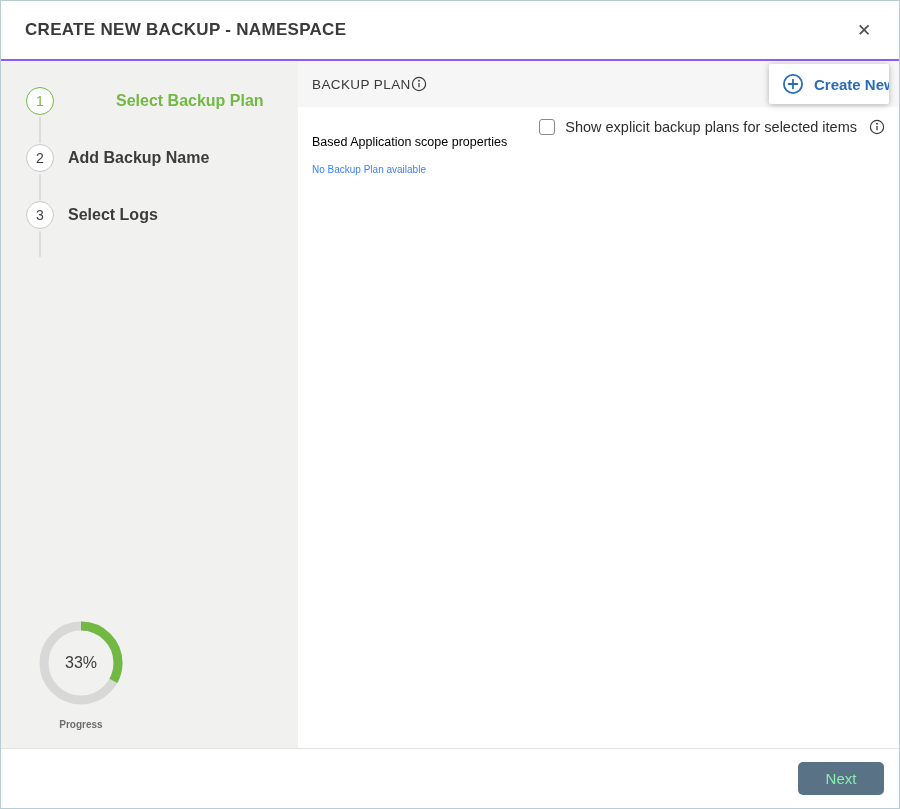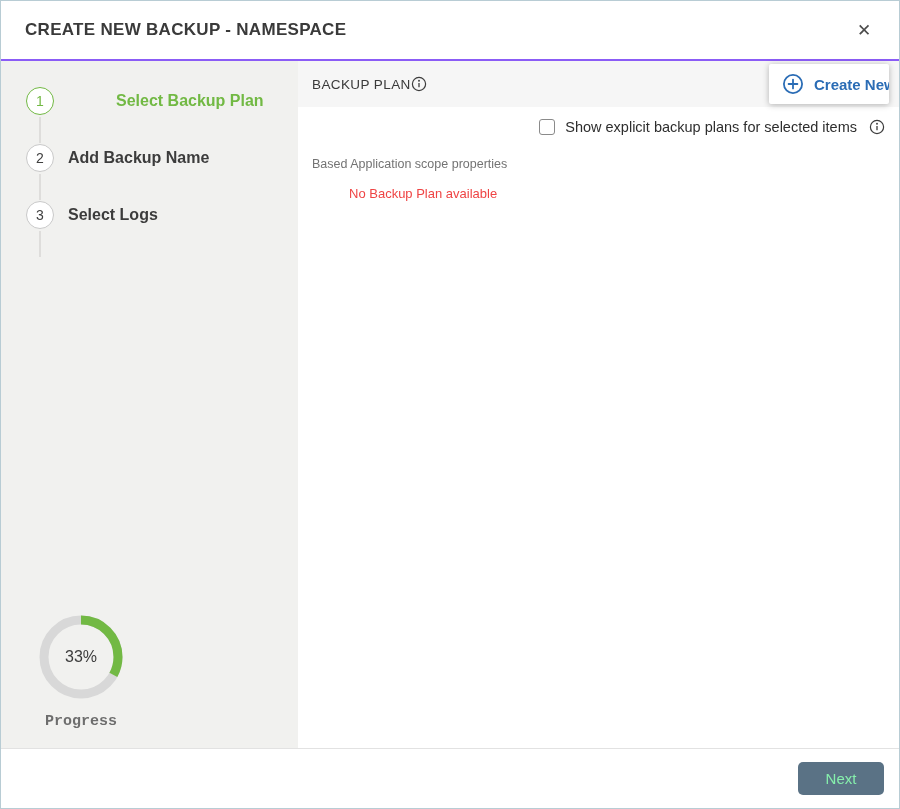--- a/index.html
+++ b/index.html
@@ -54,21 +54,21 @@
     width:2px; height:26px; background:#dedddb;
   }
 
   .progress-wrap { margin-top:auto; margin-bottom:18px; width:110px; margin-left:0; padding-left:0; display:flex; flex-direction:column; align-items:center; }
   .ring-box { position:relative; width:88px; height:88px; }
   .ring-box svg { display:block; }
   .ring-pct {
     position:absolute; inset:0; display:flex; align-items:center; justify-content:center;
     font-size:16px; color:#3c3c3c;
   }
-  .progress-label { margin-top:12px; font-size:15px; font-weight:bold; color:#6d6d6d;font-family:Liberation Mono, monospace; }
+  .progress-label { margin-top:12px; font-size:10px; font-weight:bold; color:#6d6d6d; }
 
   
   .main { flex:1; background:#fff; display:flex; flex-direction:column; min-width:0; }
   .main-header {
     height:46px; flex:0 0 46px; background:#f6f6f6;
     display:flex; align-items:center; 
     padding:0 14px; position:relative;
   }
   .section-title { font-size:13.5px; color:#3a3a3a; letter-spacing:.4px; }
   .info-icon { display:inline-flex; cursor:pointer; line-height:0; }
@@ -84,22 +84,22 @@
   .create-new-label { font-size:15px; font-weight:bold; color:#2a6cb5; white-space:nowrap; }
 
   .content { padding:12px 14px 0 14px; }
   .checkbox-row { display:flex; align-items:center; gap:10px;justify-content:flex-end; }
   .checkbox {
     width:16px; height:16px; border:1.5px solid #8a8a8a; border-radius:3px;
     background:#fff; cursor:pointer; flex:0 0 16px;
   }
   .checkbox-label { font-size:14.5px; color:#2e2e2e; }
   .checkbox-row .info-icon { margin-left:2px; }
-  .scope-note { margin-top:22px; font-size:12.5px; color:#737373; }
-  .empty-message { margin-top:15px; font-size:13px; color:#ef4444;margin-left:37px; }
+  .scope-note { font-size:12.5px; color:#000000; }
+  .empty-message { margin-top:15px; font-size:10px; color:#3b82f6; }
 
   
   .footer {
     height:60px; flex:0 0 60px;
     border-top:1px solid #e2e2e2; background:#fff;
     display:flex; align-items:center; justify-content:flex-end;
     padding-right:15px;
   }
   .next-btn {
     width:86px; height:33px; border:none; border-radius:5px;

